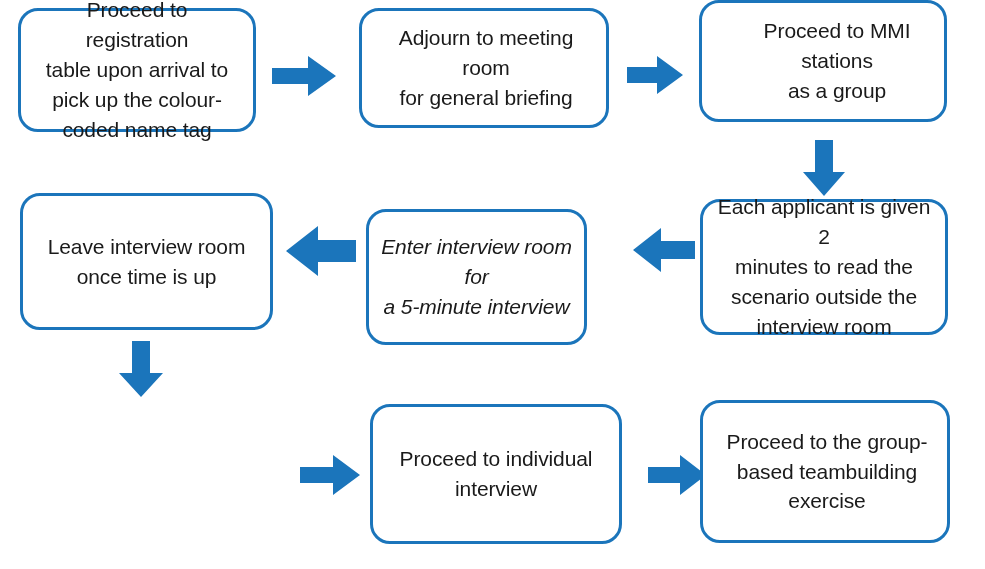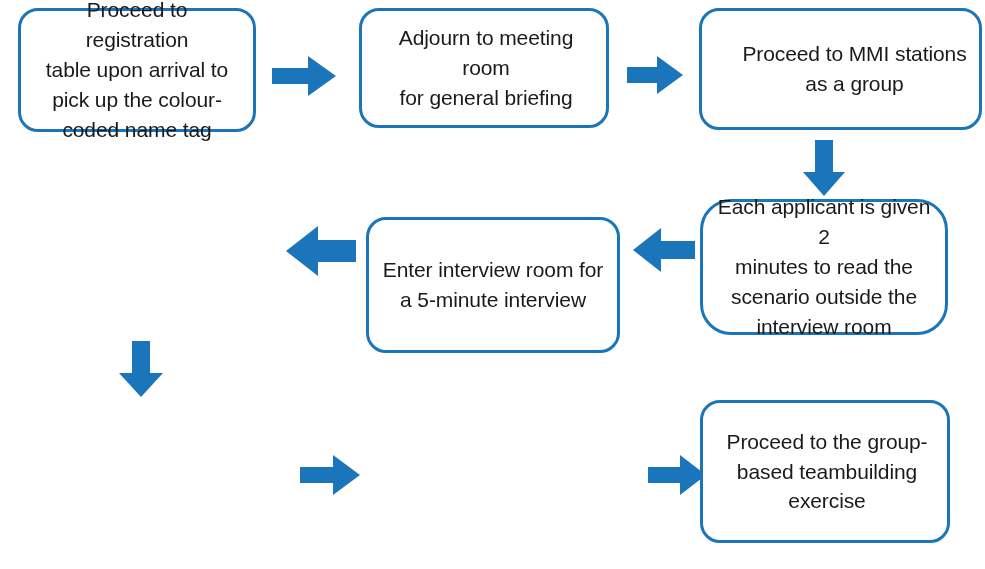--- a/index.html
+++ b/index.html
@@ -68,69 +68,77 @@
     <span class="node-label">Adjourn to meeting room
 for general briefing</span>
   </div>
 
   <div class="arrow" style="left:627px; top:56px; width:56px; height:38px;">
     <svg viewBox="0 0 56 38" preserveAspectRatio="none" aria-hidden="true">
       <polygon points="0,11 30,11 30,0 56,19 30,38 30,27 0,27" fill="#1B75BB"></polygon>
     </svg>
   </div>
 
-  <div class="node" style="left:699px; top:8px; width:283px; height:122px;padding-left:40px;">
+  <div class="node" style="left:699px; top:0; width:248px; height:122px;padding-left:40px;">
     <span class="node-label">Proceed to MMI stations
 as a group</span>
   </div>
 
   <div class="arrow" style="left:803px; top:140px; width:42px; height:56px;">
     <svg viewBox="0 0 42 56" preserveAspectRatio="none" aria-hidden="true">
       <polygon points="12,0 30,0 30,32 42,32 21,56 0,32 12,32" fill="#1B75BB"></polygon>
     </svg>
   </div>
 
-  <div class="node" style="left:700px; top:199px; width:248px; height:136px;border-radius:31px;">
+  <div class="node" style="left:700px; top:199px; width:248px; height:136px;">
     <span class="node-label">Each applicant is given 2
 minutes to read the
 scenario outside the
 interview room</span>
   </div>
 
   <div class="arrow" style="left:633px; top:228px; width:62px; height:44px;">
     <svg viewBox="0 0 62 44" preserveAspectRatio="none" aria-hidden="true">
       <polygon points="0,22 28,0 28,13 62,13 62,31 28,31 28,44" fill="#1B75BB"></polygon>
     </svg>
   </div>
 
-  <div class="node" style="left:366px; top:217px; width:254px; height:136px;">
+  <div class="node" style="left:366px; top:209px; width:221px; height:136px;font-style:italic;">
     <span class="node-label">Enter interview room for
 a 5-minute interview</span>
   </div>
 
   <div class="arrow" style="left:286px; top:226px; width:70px; height:50px;">
     <svg viewBox="0 0 70 50" preserveAspectRatio="none" aria-hidden="true">
       <polygon points="0,25 32,0 32,14 70,14 70,36 32,36 32,50" fill="#1B75BB"></polygon>
     </svg>
   </div>
 
+  <div class="node" style="left:20px; top:193px; width:253px; height:137px;">
+    <span class="node-label">Leave interview room
+once time is up</span>
+  </div>
 
   <div class="arrow" style="left:119px; top:341px; width:44px; height:56px;">
     <svg viewBox="0 0 44 56" preserveAspectRatio="none" aria-hidden="true">
       <polygon points="13,0 31,0 31,32 44,32 22,56 0,32 13,32" fill="#1B75BB"></polygon>
     </svg>
   </div>
 
 
   <div class="arrow" style="left:300px; top:455px; width:60px; height:40px;">
     <svg viewBox="0 0 60 40" preserveAspectRatio="none" aria-hidden="true">
       <polygon points="0,12 33,12 33,0 60,20 33,40 33,28 0,28" fill="#1B75BB"></polygon>
     </svg>
   </div>
 
+  <div class="node" style="left:370px; top:404px; width:252px; height:140px;">
+    <span class="node-label">Proceed to individual
+interview</span>
+  </div>
 
   <div class="arrow" style="left:648px; top:455px; width:58px; height:40px;">
     <svg viewBox="0 0 58 40" preserveAspectRatio="none" aria-hidden="true">
       <polygon points="0,12 32,12 32,0 58,20 32,40 32,28 0,28" fill="#1B75BB"></polygon>
     </svg>
   </div>
 
   <div class="node" style="left:700px; top:400px; width:250px; height:143px;padding-left:16px;">
     <span class="node-label">Proceed to the group-
 based teambuilding

